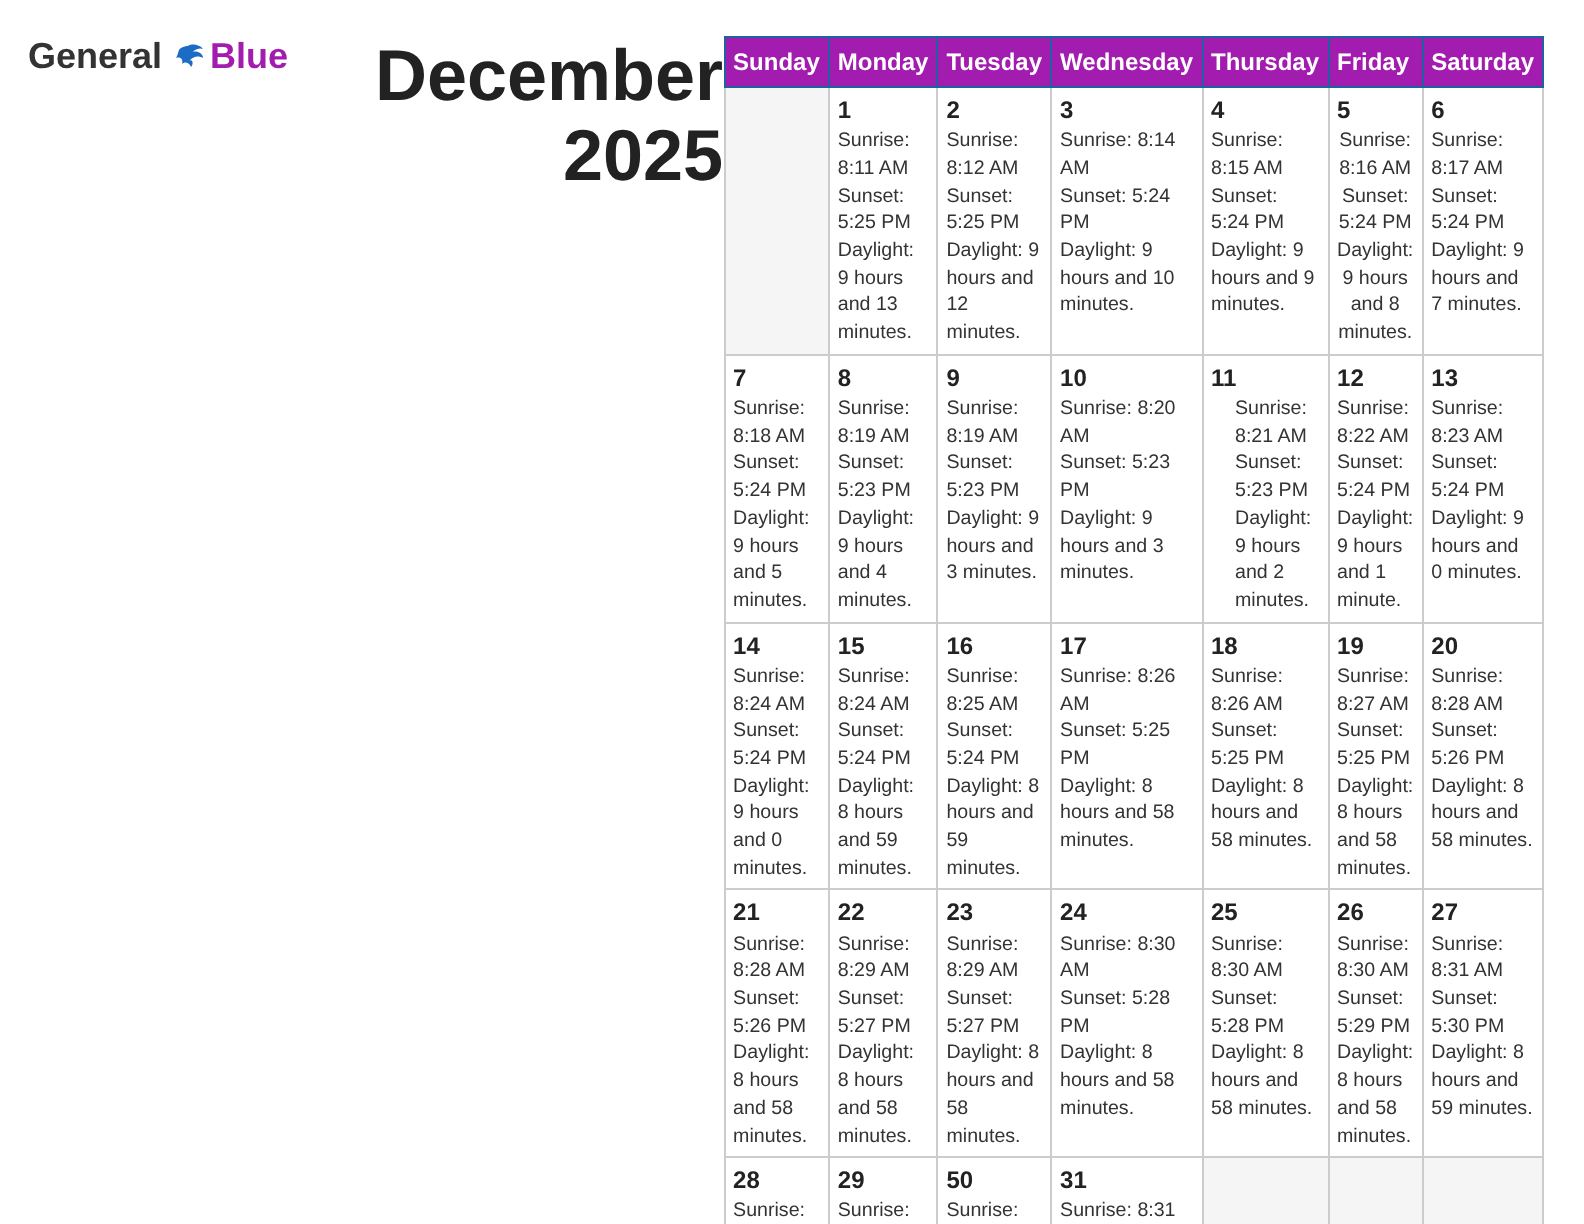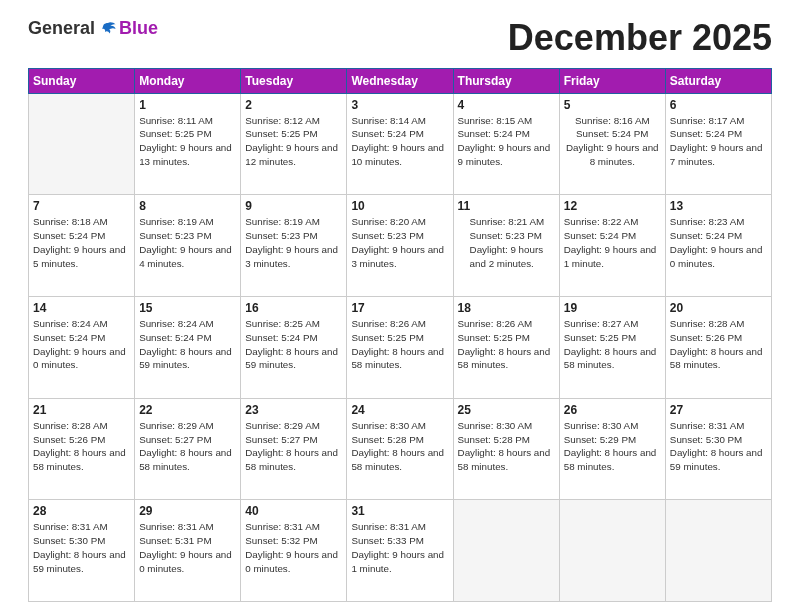--- a/index.html
+++ b/index.html
@@ -6,23 +6,23 @@
     body {
       width: 792px;
       height: 612px;
       font-family: Arial, sans-serif;
       background: #fff;
       overflow: hidden;
     }
     .page {
       width: 792px;
       height: 612px;
-      padding: 18px 20px 10px 28px;
+      padding: 18px 20px 10px 14px;
       display: flex;
-      flex-direction: column;
+      flex-direction: row;
     }
     .header {
       display: flex;
       justify-content: space-between;
       align-items: flex-start;
       margin-bottom: 10px;
     }
     .logo {
       display: flex;
       flex-direction: column;
@@ -42,21 +42,21 @@
       font-size: 18px;
       font-weight: bold;
       color: #a21caf;
     }
     .logo-icon {
       width: 18px;
       height: 18px;
       margin-left: 2px;
     }
     .title-block {
-      text-align: center;
+      text-align: right;
     }
     .month-title {
       font-size: 36px;
       font-weight: bold;
       color: #222;
       line-height: 1.1;
     }
     .subtitle {
       font-size: 14px;
       color: #555;
@@ -311,21 +311,21 @@
 Sunset: 5:30 PM
 Daylight: 8 hours and 59 minutes.</div>
           </td>
           <td>
             <div class="day-number">29</div>
             <div class="day-info" style="white-space: pre-line;">Sunrise: 8:31 AM
 Sunset: 5:31 PM
 Daylight: 9 hours and 0 minutes.</div>
           </td>
           <td>
-            <div class="day-number">40</div>
+            <div class="day-number">50</div>
             <div class="day-info" style="white-space: pre-line;">Sunrise: 8:31 AM
 Sunset: 5:32 PM
 Daylight: 9 hours and 0 minutes.</div>
           </td>
           <td>
             <div class="day-number">31</div>
             <div class="day-info" style="white-space: pre-line;">Sunrise: 8:31 AM
 Sunset: 5:33 PM
 Daylight: 9 hours and 1 minute.</div>
           </td>

